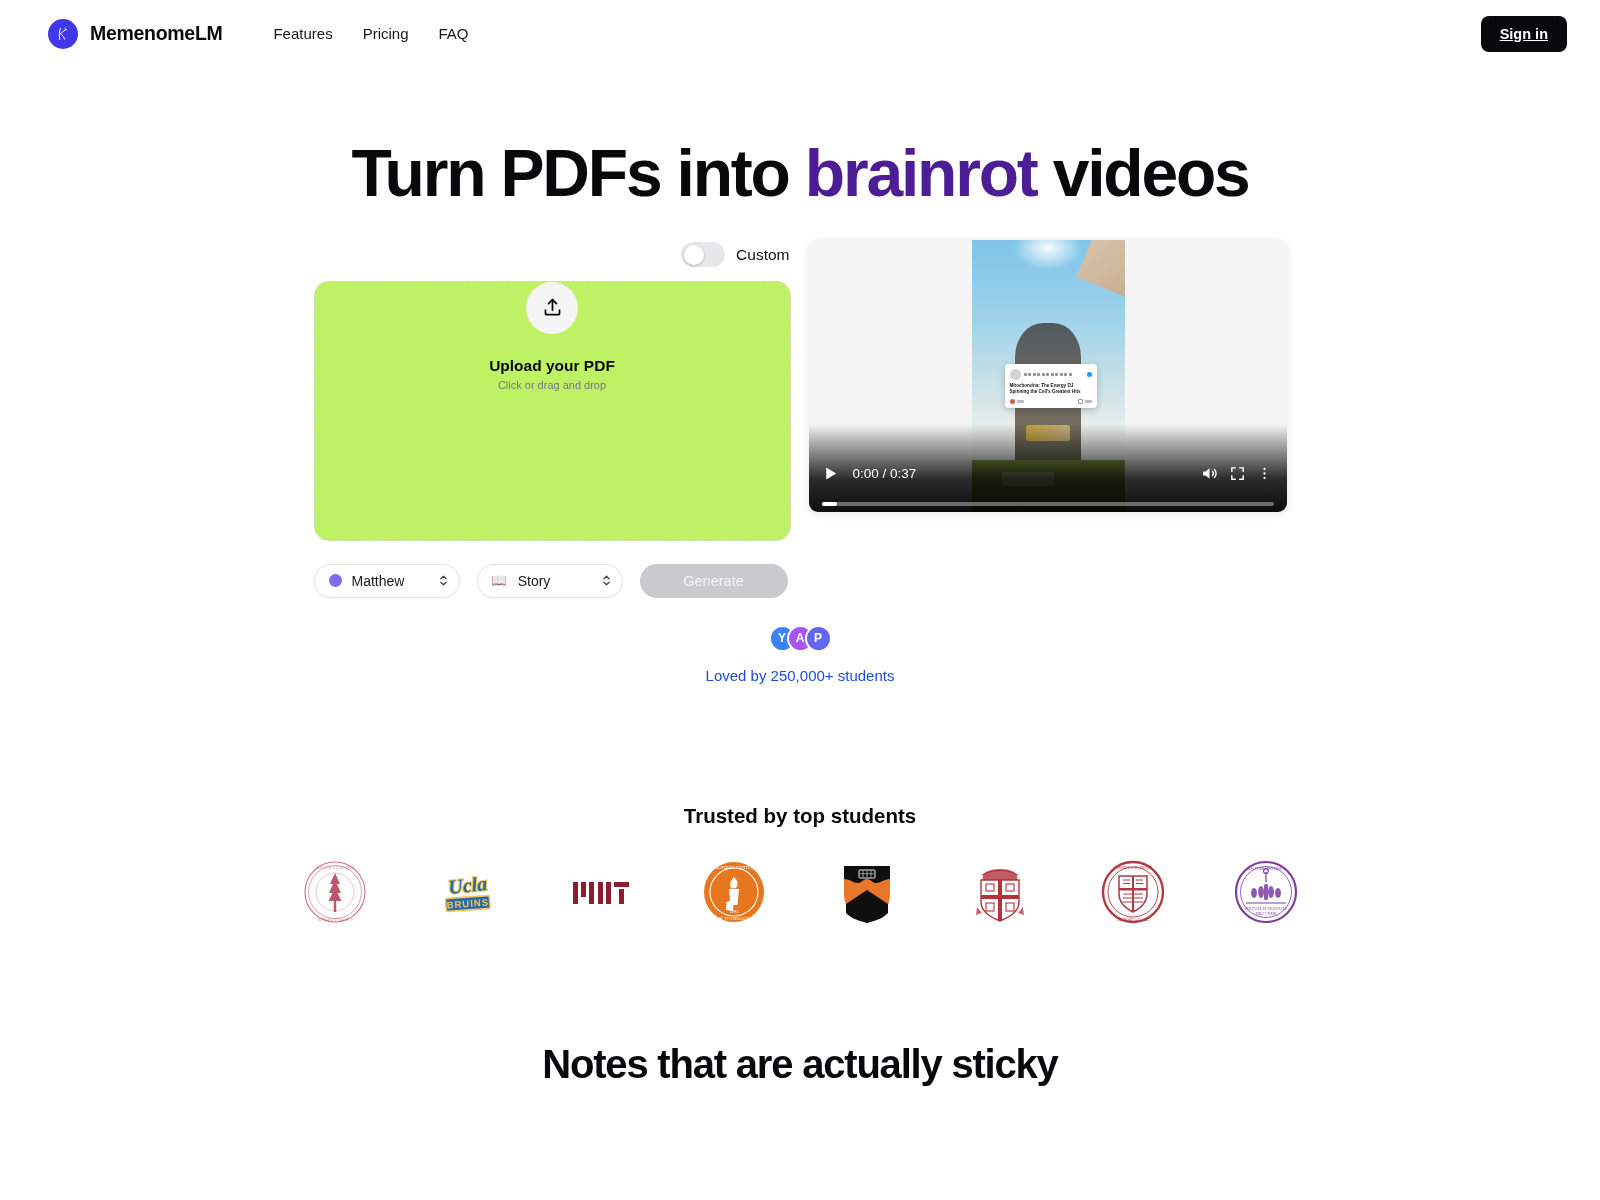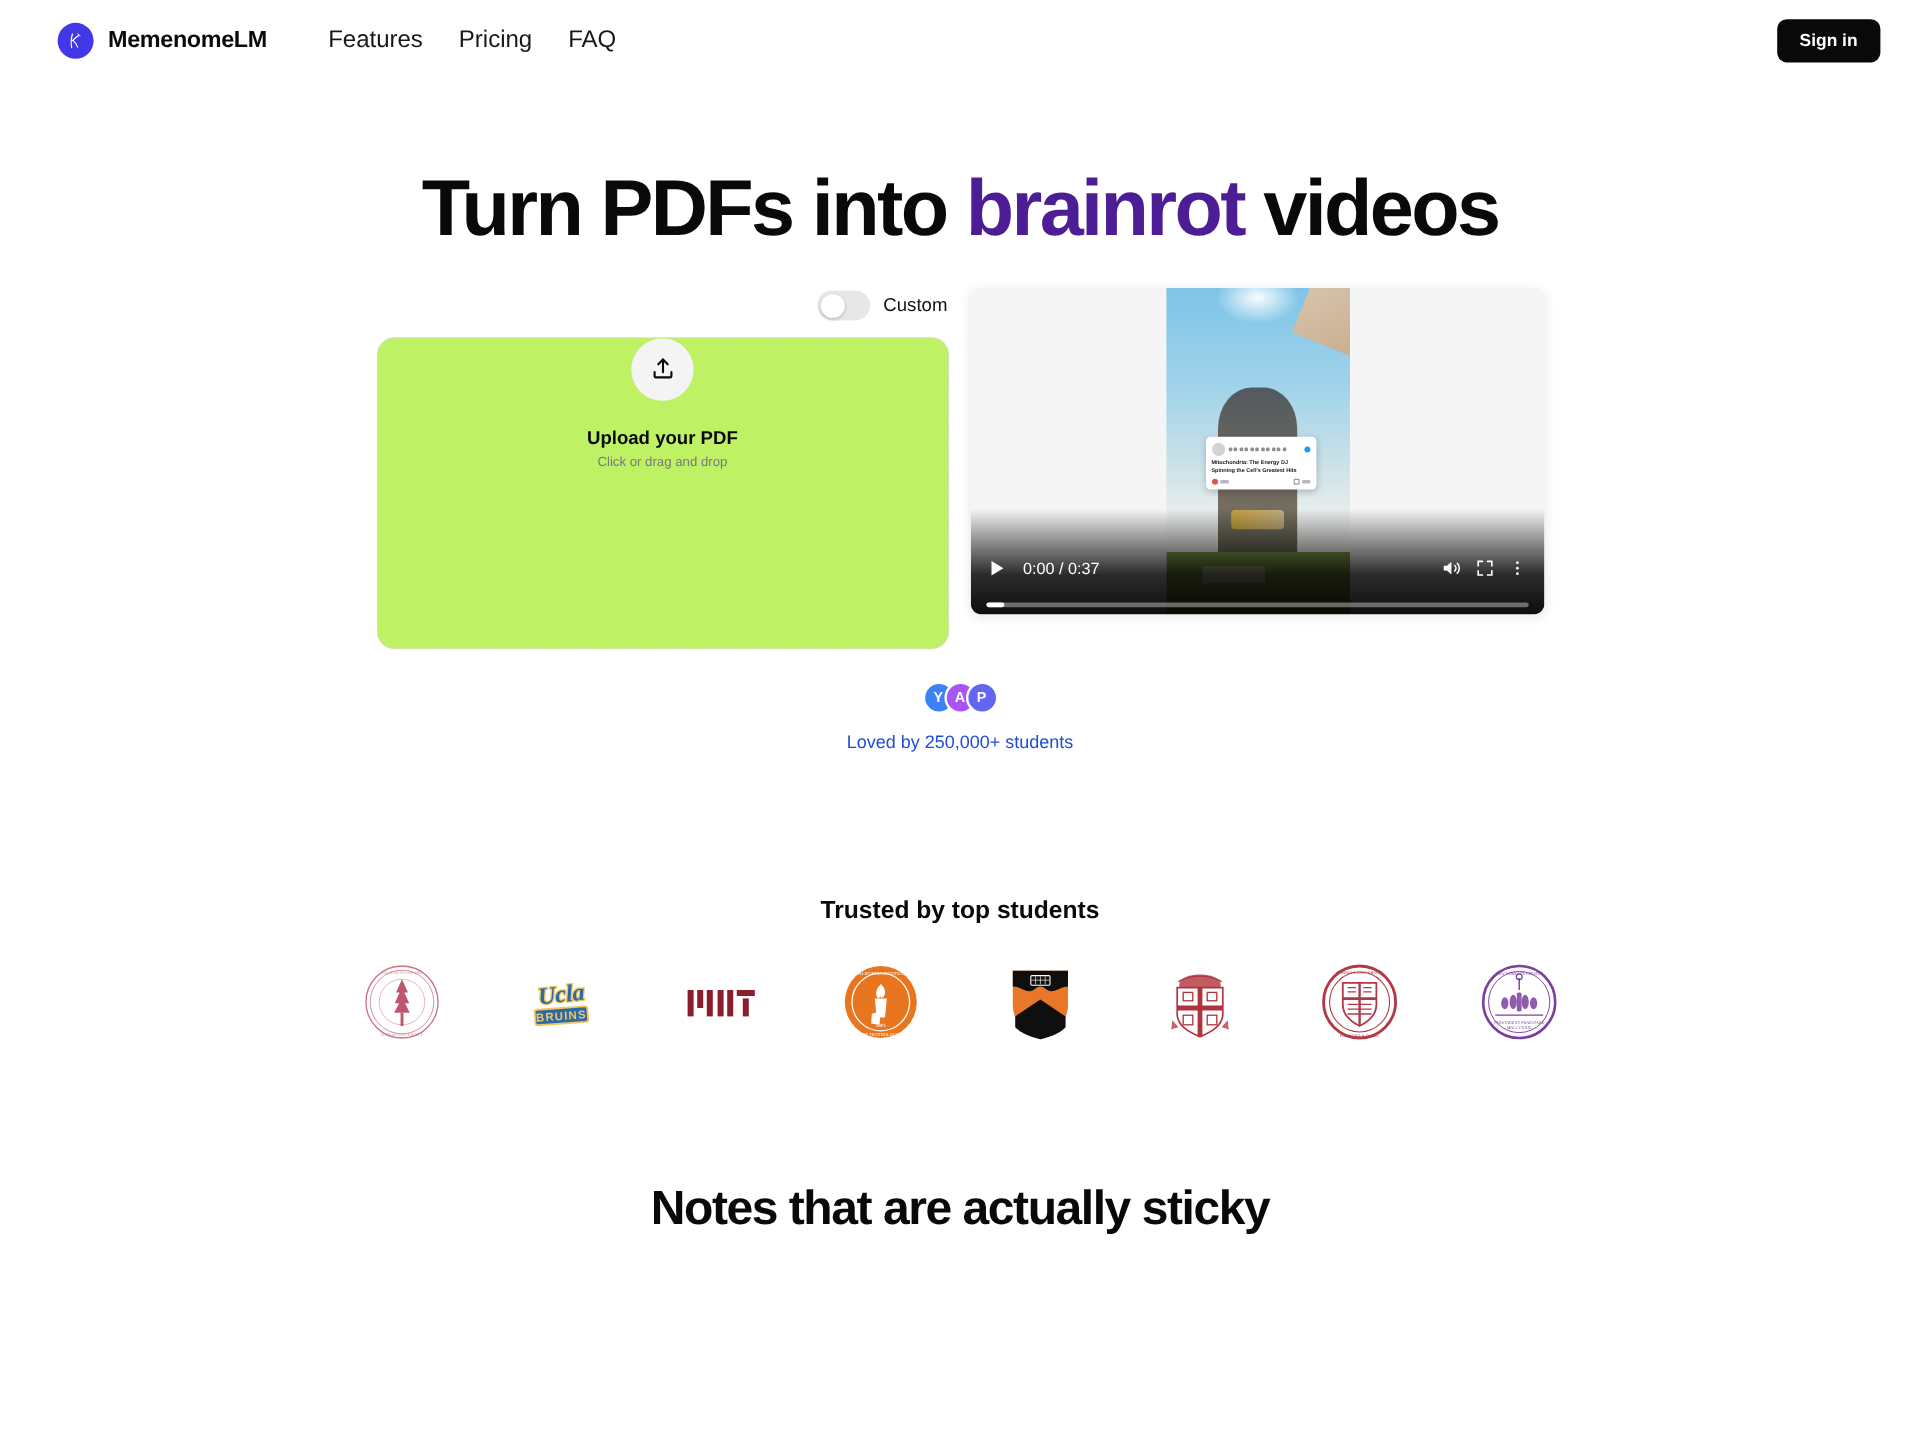--- a/index.html
+++ b/index.html
@@ -21,30 +21,31 @@
   .brand { display: flex; align-items: center; gap: 12px; }
   .logo-circle {
     width: 30px; height: 30px; border-radius: 50%;
     background: #4338e8;
     display: flex; align-items: center; justify-content: center;
     flex: 0 0 auto;
   }
   .brand-name { font-size: 19.5px; font-weight: 700; letter-spacing: -0.3px; }
   .nav-links { display: flex; align-items: center; gap: 0; margin-left: 36px; }
   .nav-link {
-    font-size: 20px; color: #18181b; padding: 6px 15px; cursor: pointer;
+    font-size: 15px; color: #18181b; padding: 6px 15px; cursor: pointer;
     white-space: nowrap;
   }
   .nav-spacer { flex: 1 1 auto; }
   .signin-btn {
     background: #09090b; color: #ffffff;
     font-size: 14.5px; font-weight: 600;
     border: none; border-radius: 8px;
     padding: 10px 19px; cursor: pointer;
     font-family: "Liberation Sans", sans-serif;
+    text-decoration: underline;
   }
 
   
   .hero { text-align: center; margin-top: 72px; }
   .hero h1 {
     font-size: 66px; font-weight: 700; letter-spacing: -2.2px;
     line-height: 1.06; color: #09090b;
   }
   .hero h1 .accent { color: #4c1d95; }
   .hero-sub {
@@ -354,20 +355,45 @@
         <svg width="21" height="21" viewBox="0 0 24 24" fill="none" stroke="#09090b" stroke-width="2" stroke-linecap="round" stroke-linejoin="round">
           <path d="M12 15V3"></path>
           <path d="M7.5 7.5 12 3l4.5 4.5"></path>
           <path d="M4 15v4a1 1 0 0 0 1 1h14a1 1 0 0 0 1-1v-4"></path>
         </svg>
       </span>
       <div class="dz-title">Upload your PDF</div>
       <div class="dz-sub">Click or drag and drop</div>
     </div>
 
+    <div class="controls-row">
+      <div class="pill pill-voice">
+        <span class="voice-dot"></span>
+        <span class="pill-text">Matthew</span>
+        <span class="stepper">
+          <svg width="9" height="13" viewBox="0 0 10 14" fill="none" stroke="#3f3f46" stroke-width="1.5" stroke-linecap="round" stroke-linejoin="round">
+            <path d="M2 5.2 5 2.2l3 3"></path>
+            <path d="M2 8.8 5 11.8l3-3"></path>
+          </svg>
+        </span>
+      </div>
+
+      <div class="pill pill-style">
+        <span class="pill-emoji">📖</span>
+        <span class="pill-text">Story</span>
+        <span class="stepper">
+          <svg width="9" height="13" viewBox="0 0 10 14" fill="none" stroke="#3f3f46" stroke-width="1.5" stroke-linecap="round" stroke-linejoin="round">
+            <path d="M2 5.2 5 2.2l3 3"></path>
+            <path d="M2 8.8 5 11.8l3-3"></path>
+          </svg>
+        </span>
+      </div>
+
+      <button class="generate-btn">Generate</button>
+    </div>
   </div>
 
   <div class="video-card">
     <div class="video-stage">
       <div class="vid-frame">
         <div class="vid-sun"></div>
         <div class="vid-cliff"></div>
         <div class="vid-tower"></div>
         <div class="vid-tower-detail"></div>
         <div class="vid-tower-glow"></div>

